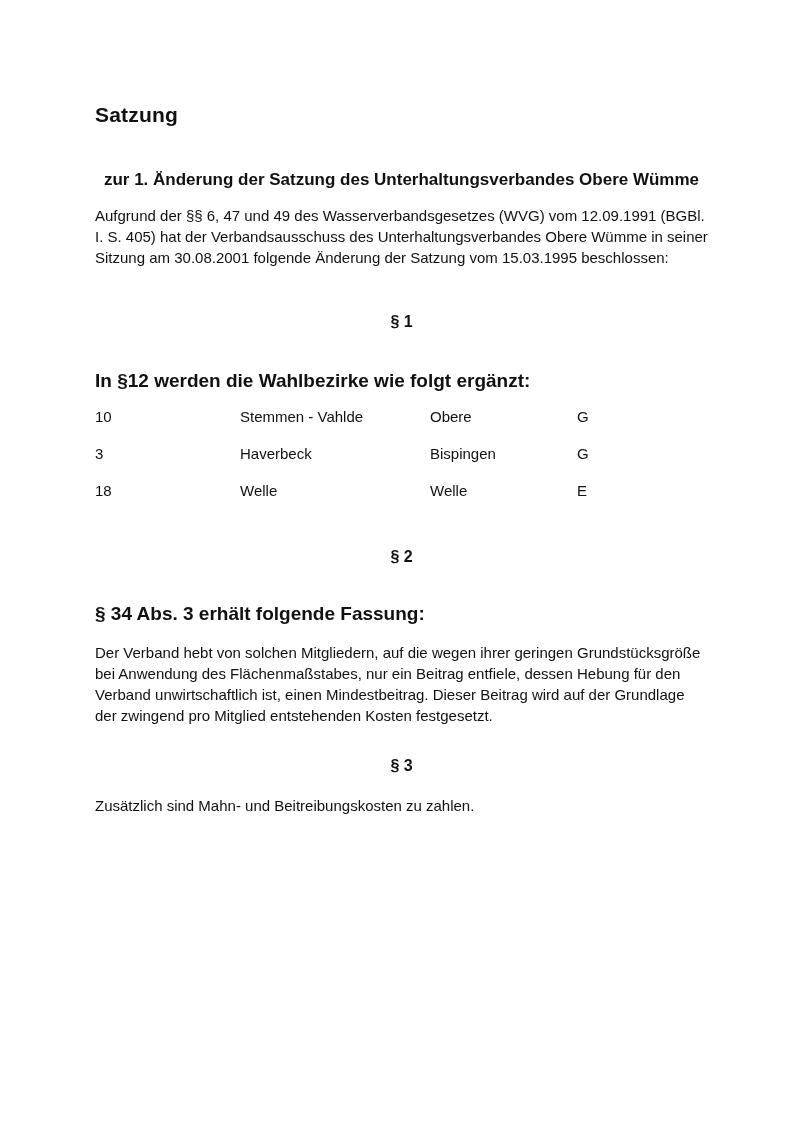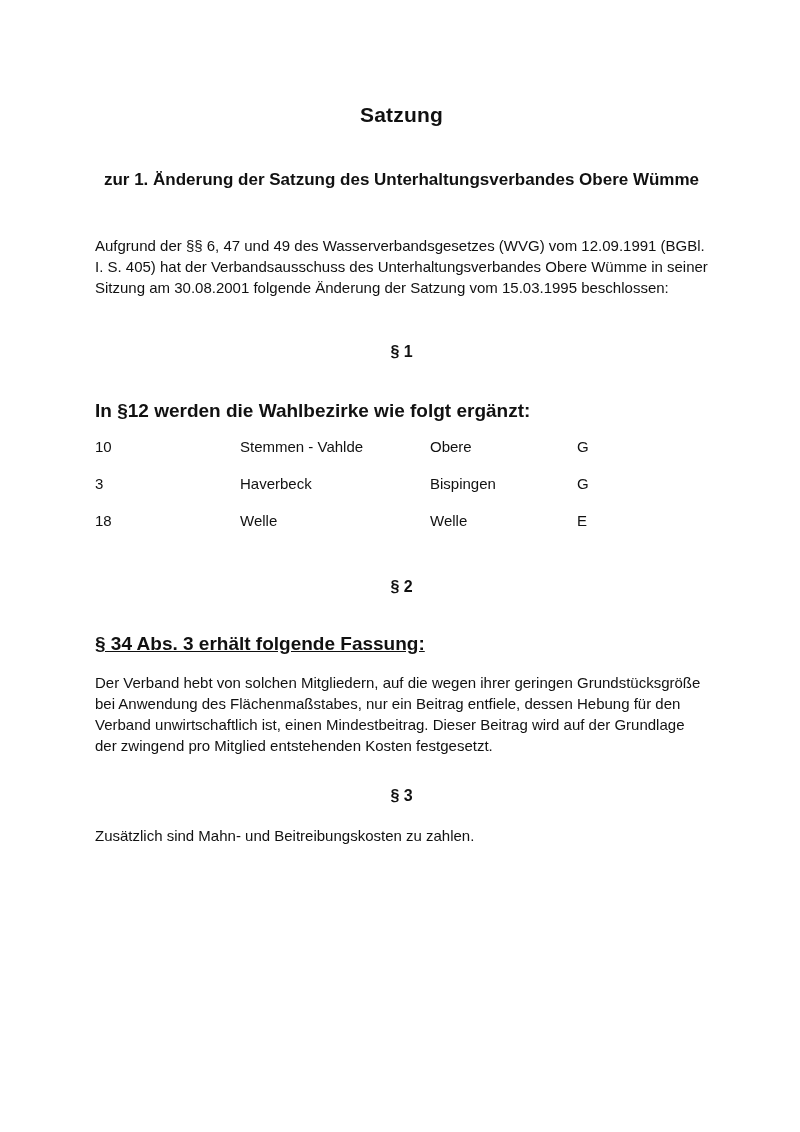--- a/index.html
+++ b/index.html
@@ -18,52 +18,52 @@
     width: 800px;
     height: 1132px;
     padding: 0 92px 0 95px;
     background: #ffffff;
   }
   .doc-title {
     margin-top: 103px;
     font-size: 21px;
     line-height: 24px;
     font-weight: bold;
-    text-align: center;
+    text-align: left;
     letter-spacing: 0.2px;
   }
   .doc-subtitle {
     margin-top: 44px;
     font-size: 17px;
     line-height: 18px;
     font-weight: bold;
     text-align: center;
   }
   .preamble {
-    margin-top: 46px;
+    margin-top: 16px;
     font-size: 15px;
     line-height: 21px;
     text-align: left;
   }
   .section-heading {
     font-size: 16px;
     line-height: 19px;
     font-weight: bold;
     text-align: center;
   }
   .section-heading.s1 { margin-top: 44px; }
   .section-heading.s2 { margin-top: 27px; }
   .section-heading.s3 { margin-top: 30px; }
   .section-intro {
     font-size: 19px;
     line-height: 17px;
     font-weight: bold;
   }
   .section-intro.i1 { margin-top: 41px; }
-  .section-intro.i2 { margin-top: 39px; text-decoration: underline; }
+  .section-intro.i2 { margin-top: 39px; }
   .section-intro.i3 { margin-top: 39px; }
   .body-par {
     font-size: 15px;
     line-height: 21px;
   }
   .body-par.b2 { margin-top: 20px; }
   .body-par.b3 { margin-top: 20px; }
   .districts-table {
     margin-top: 20px;
     font-size: 15px;

